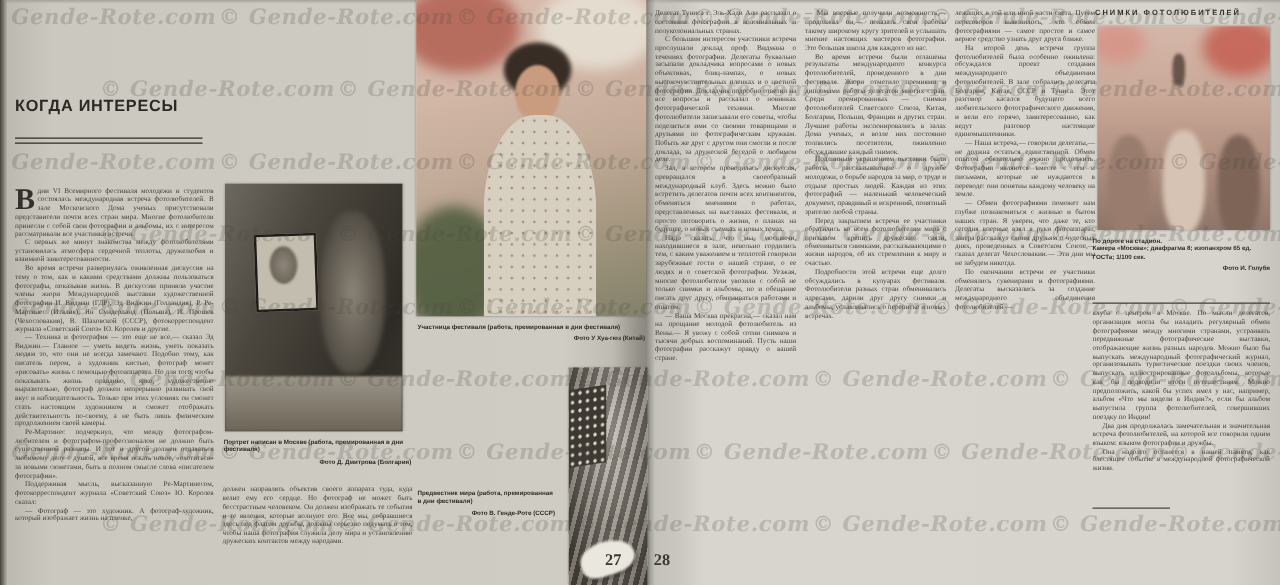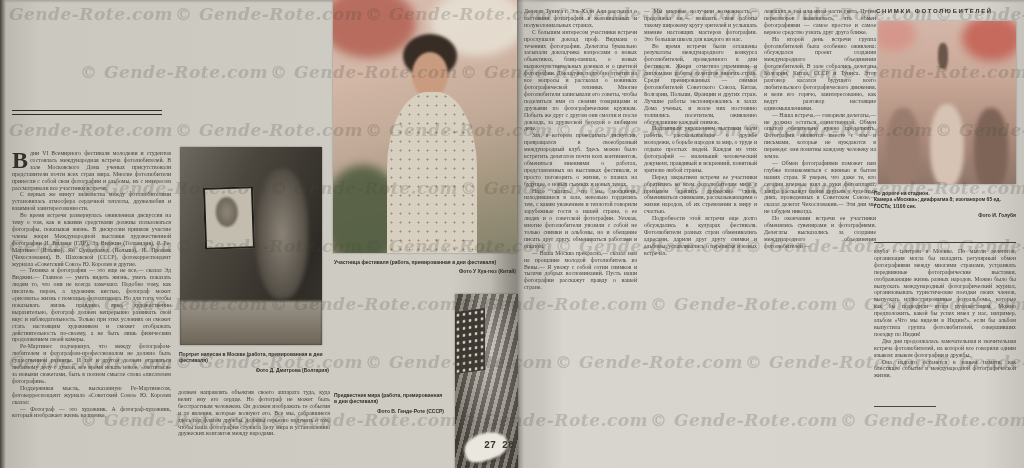--- a/index.html
+++ b/index.html
@@ -32,22 +32,22 @@
   .rc1{left:524px;width:113px;}
   .rc2{left:644px;width:113px;}
   .rc3{left:764px;width:112px;}
 
   
   .cap{font-family:"Liberation Sans",sans-serif;font-weight:bold;font-size:5px;line-height:6.3px;color:#2e2d28;}
   .credit{text-align:right;margin-top:3px;}
   .cap2{position:absolute;left:179px;top:351px;width:150px;}
   .cap3a{position:absolute;left:334px;top:259px;width:182px;}
   .cap3b{position:absolute;left:334px;top:392px;width:110px;}
-  .pageno{position:absolute;font-family:Liberation Mono, monospace;font-weight:bold;font-size:10px;color:#3a3831;}
-  .pn27{left:484px;top:440px;} .pn28{left:502px;top:440px;}
+  .pageno{position:absolute;font-family:Liberation Serif, serif;font-weight:bold;font-size:13px;color:#3a3831;}
+  .pn27{left:484px;top:440px;} .pn28{left:523px;top:440px;}
 
   
   .photo{position:absolute;overflow:hidden;box-shadow:0 0 2px rgba(40,38,33,.4);}
   .blob{position:absolute;border-radius:50%;filter:blur(5px);}
 
   .portrait-photo{left:180px;top:147px;width:142px;height:198px;
       background:linear-gradient(115deg,#6e6960 0%,#4b463d 34%,#2e2b26 78%,#3a362f 100%);}
   .easel{position:absolute;left:24px;top:40px;width:46px;height:58px;background:#c3bdaf;
       border:2px solid #1d1b17;transform:rotate(-2deg);}
   .easel-face{position:absolute;left:10px;top:8px;width:22px;height:30px;border-radius:50%;
@@ -98,20 +98,21 @@
 </head>
 <body>
 
 <div class="scan">
 
   <div class="edge-top"></div>
   <div class="edge-left"></div>
   <div class="gutter"></div>
 
   <div class="headline">
+    <div>КОГДА ИНТЕРЕСЫ</div>
   </div>
   <div class="dbl-rule"></div>
 
   <div class="bodytext col1">
     <p class="flush"><span class="dropcap">В</span><span>дни VI Всемирного фестиваля молодежи и студентов состоялась международная встреча фотолюбителей. В зале Московского Дома ученых присутствовали представители почти всех стран мира. Многие фотолюбители принесли с собой свои фотографии и альбомы, их с интересом рассматривали все участники встречи.</span></p>
   <p>С первых же минут знакомства между фотолюбителями установилась атмосфера сердечной теплоты, дружелюбия и взаимной заинтересованности.</p>
       <p>Во время встречи развернулась оживленная дискуссия на тему о том, как и какими средствами должны пользоваться фотографы, показывая жизнь. В дискуссии приняли участие члены жюри Международной выставки художественной фотографии И. Видман (ГДР), Эд Виджин (Голландия), Р. Ре-Мартинес (Италия), Ян Сундерланд (Польша), И. Прошек (Чехословакия), В. Шаховской (СССР), фотокорреспондент журнала «Советский Союз» Ю. Королев и другие.</p>
       <p>— Техника и фотография — это еще не все,— сказал Эд Виджин.— Главное — уметь видеть жизнь, уметь показать людям то, что они не всегда замечают. Подобно тому, как писатель пером, а художник кистью, фотограф может «рисовать» жизнь с помощью фотоаппарата. Но для того, чтобы показывать жизнь правдиво, ярко, художественно выразительно, фотограф должен непрерывно развивать свой вкус и наблюдательность. Только при этих условиях он сможет стать настоящим художником и сможет отображать действительность по-своему, а не быть лишь физическим продолжением своей камеры.</p>
       <p>Ре-Мартинес подчеркнул, что между фотографом-любителем и фотографом-профессионалом не должно быть существенной разницы. И тот и другой должен отдаваться любимому делу с душой, все время искать новое, «охотиться» за новыми сюжетами, быть в полном смысле слова «писателем фотографии».</p>
       <p>Поддерживая мысль, высказанную Ре-Мартинесом, фотокорреспондент журнала «Советский Союз» Ю. Королев сказал:</p>

